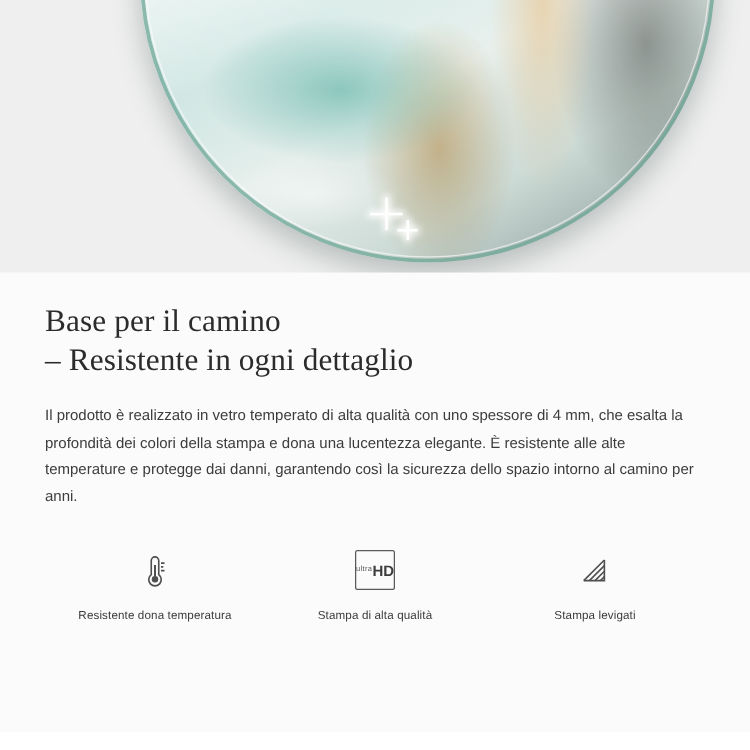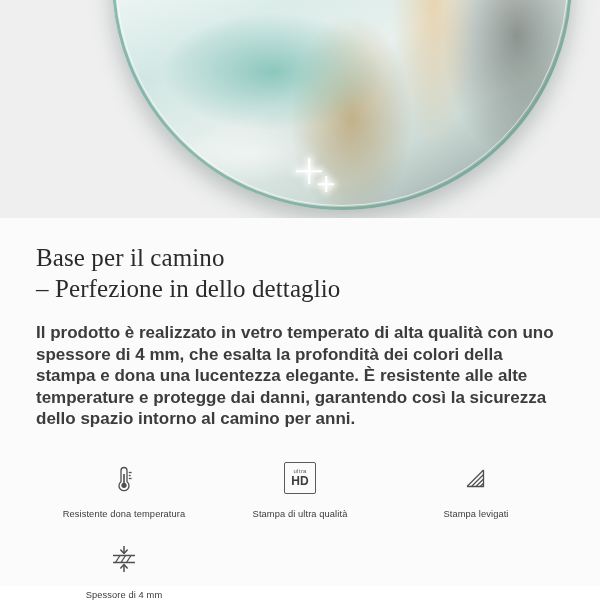--- a/index.html
+++ b/index.html
@@ -131,25 +131,24 @@
     line-height: 31px;
     color: #2b2b2b;
     font-weight: 400;
     margin: 24px 0 0 0;
     letter-spacing: 0.1px;
   }
   .headline .line2 { display: block; }
 
   .body-copy {
     margin: 18px 0 0 0;
-    font-size: 17px;
+    font-size: 12px;
     line-height: 21.5px;
     color: #3c3c3c;
     max-width: 534px;
-    font-weight: bold;
   }
 
   
   .features {
     margin-top: 26px;
     display: grid;
     grid-template-columns: repeat(3, 1fr);
     row-gap: 18px;
   }
 
@@ -175,21 +174,21 @@
     text-align: center;
     letter-spacing: 0.1px;
   }
 
   .uhd-box {
     width: 30px;
     height: 30px;
     border: 1.4px solid #5a5a5a;
     border-radius: 2px;
     display: flex;
-    flex-direction: column;
+    flex-direction: row;
     align-items: center;
     justify-content: center;
     line-height: 1;
   }
   .uhd-box .ultra {
     font-size: 6px;
     letter-spacing: 0.3px;
     color: #5a5a5a;
   }
   .uhd-box .hd {
@@ -216,21 +215,21 @@
     <div class="sparkle sparkle-2">
       <span class="s-h"></span>
         <span class="s-v"></span>
     </div>
   </div>
 
   <div class="content">
 
     <h1 class="headline">
       <span>Base per il camino</span>
-      <span class="line2">– Perfezione in dello dettaglio</span>
+      <span class="line2">– Resistente in ogni dettaglio</span>
     </h1>
 
     <p class="body-copy">Il prodotto è realizzato in vetro temperato di alta qualità con uno spessore di 4 mm, che esalta la profondità dei colori della stampa e dona una lucentezza elegante. È resistente alle alte temperature e protegge dai danni, garantendo così la sicurezza dello spazio intorno al camino per anni.</p>
 
     <div class="features">
 
       <div class="feature">
         <div class="feature-icon">
           <svg width="34" height="34" viewBox="0 0 34 34" fill="none" stroke="#4f4f4f" stroke-width="1.3">
             <path d="M17 6.5a3 3 0 0 0-3 3v11.2a5 5 0 1 0 6 0V9.5a3 3 0 0 0-3-3z"></path>
@@ -244,50 +243,34 @@
         <div class="feature-label">Resistente dona temperatura</div>
       </div>
 
       <div class="feature">
         <div class="feature-icon">
           <div class="uhd-box">
             <span class="ultra">ultra</span>
             <span class="hd">HD</span>
           </div>
         </div>
-        <div class="feature-label">Stampa di ultra qualità</div>
+        <div class="feature-label">Stampa di alta qualità</div>
       </div>
 
 
 
       <div class="feature">
         <div class="feature-icon">
           <svg width="34" height="30" viewBox="0 0 34 30" fill="none" stroke="#4f4f4f" stroke-width="1.3">
             <path d="M8 23.5 24.5 7"></path>
             <path d="M8 23.5h16.5V7" stroke-width="1.3"></path>
             <path d="M12.5 23.5 24.5 11.5"></path>
             <path d="M17 23.5 24.5 16"></path>
             <path d="M21.3 23.5 24.5 20.3"></path>
           </svg>
         </div>
         <div class="feature-label">Stampa levigati</div>
       </div>
 
-      <div class="feature">
-        <div class="feature-icon">
-          <svg width="34" height="34" viewBox="0 0 34 34" fill="none" stroke="#4f4f4f" stroke-width="1.3">
-            <line x1="17" y1="4" x2="17" y2="10.5" stroke-width="1.5"></line>
-            <path d="M13.8 8 17 11.4 20.2 8" stroke-width="1.5" stroke-linecap="round" stroke-linejoin="round"></path>
-            <line x1="6" y1="13.5" x2="28" y2="13.5" stroke-width="1.5"></line>
-            <line x1="6" y1="20.5" x2="28" y2="20.5" stroke-width="1.5"></line>
-            <line x1="8.5" y1="20.5" x2="13" y2="13.5"></line>
-            <line x1="14" y1="20.5" x2="18.5" y2="13.5"></line>
-            <line x1="19.5" y1="20.5" x2="24" y2="13.5"></line>
-            <line x1="17" y1="30" x2="17" y2="23.5" stroke-width="1.5"></line>
-            <path d="M13.8 26 17 22.6 20.2 26" stroke-width="1.5" stroke-linecap="round" stroke-linejoin="round"></path>
-          </svg>
-        </div>
-        <div class="feature-label">Spessore di 4 mm</div>
-      </div>
 
     </div>
   </div>
 </div>
 
 </body></html>

